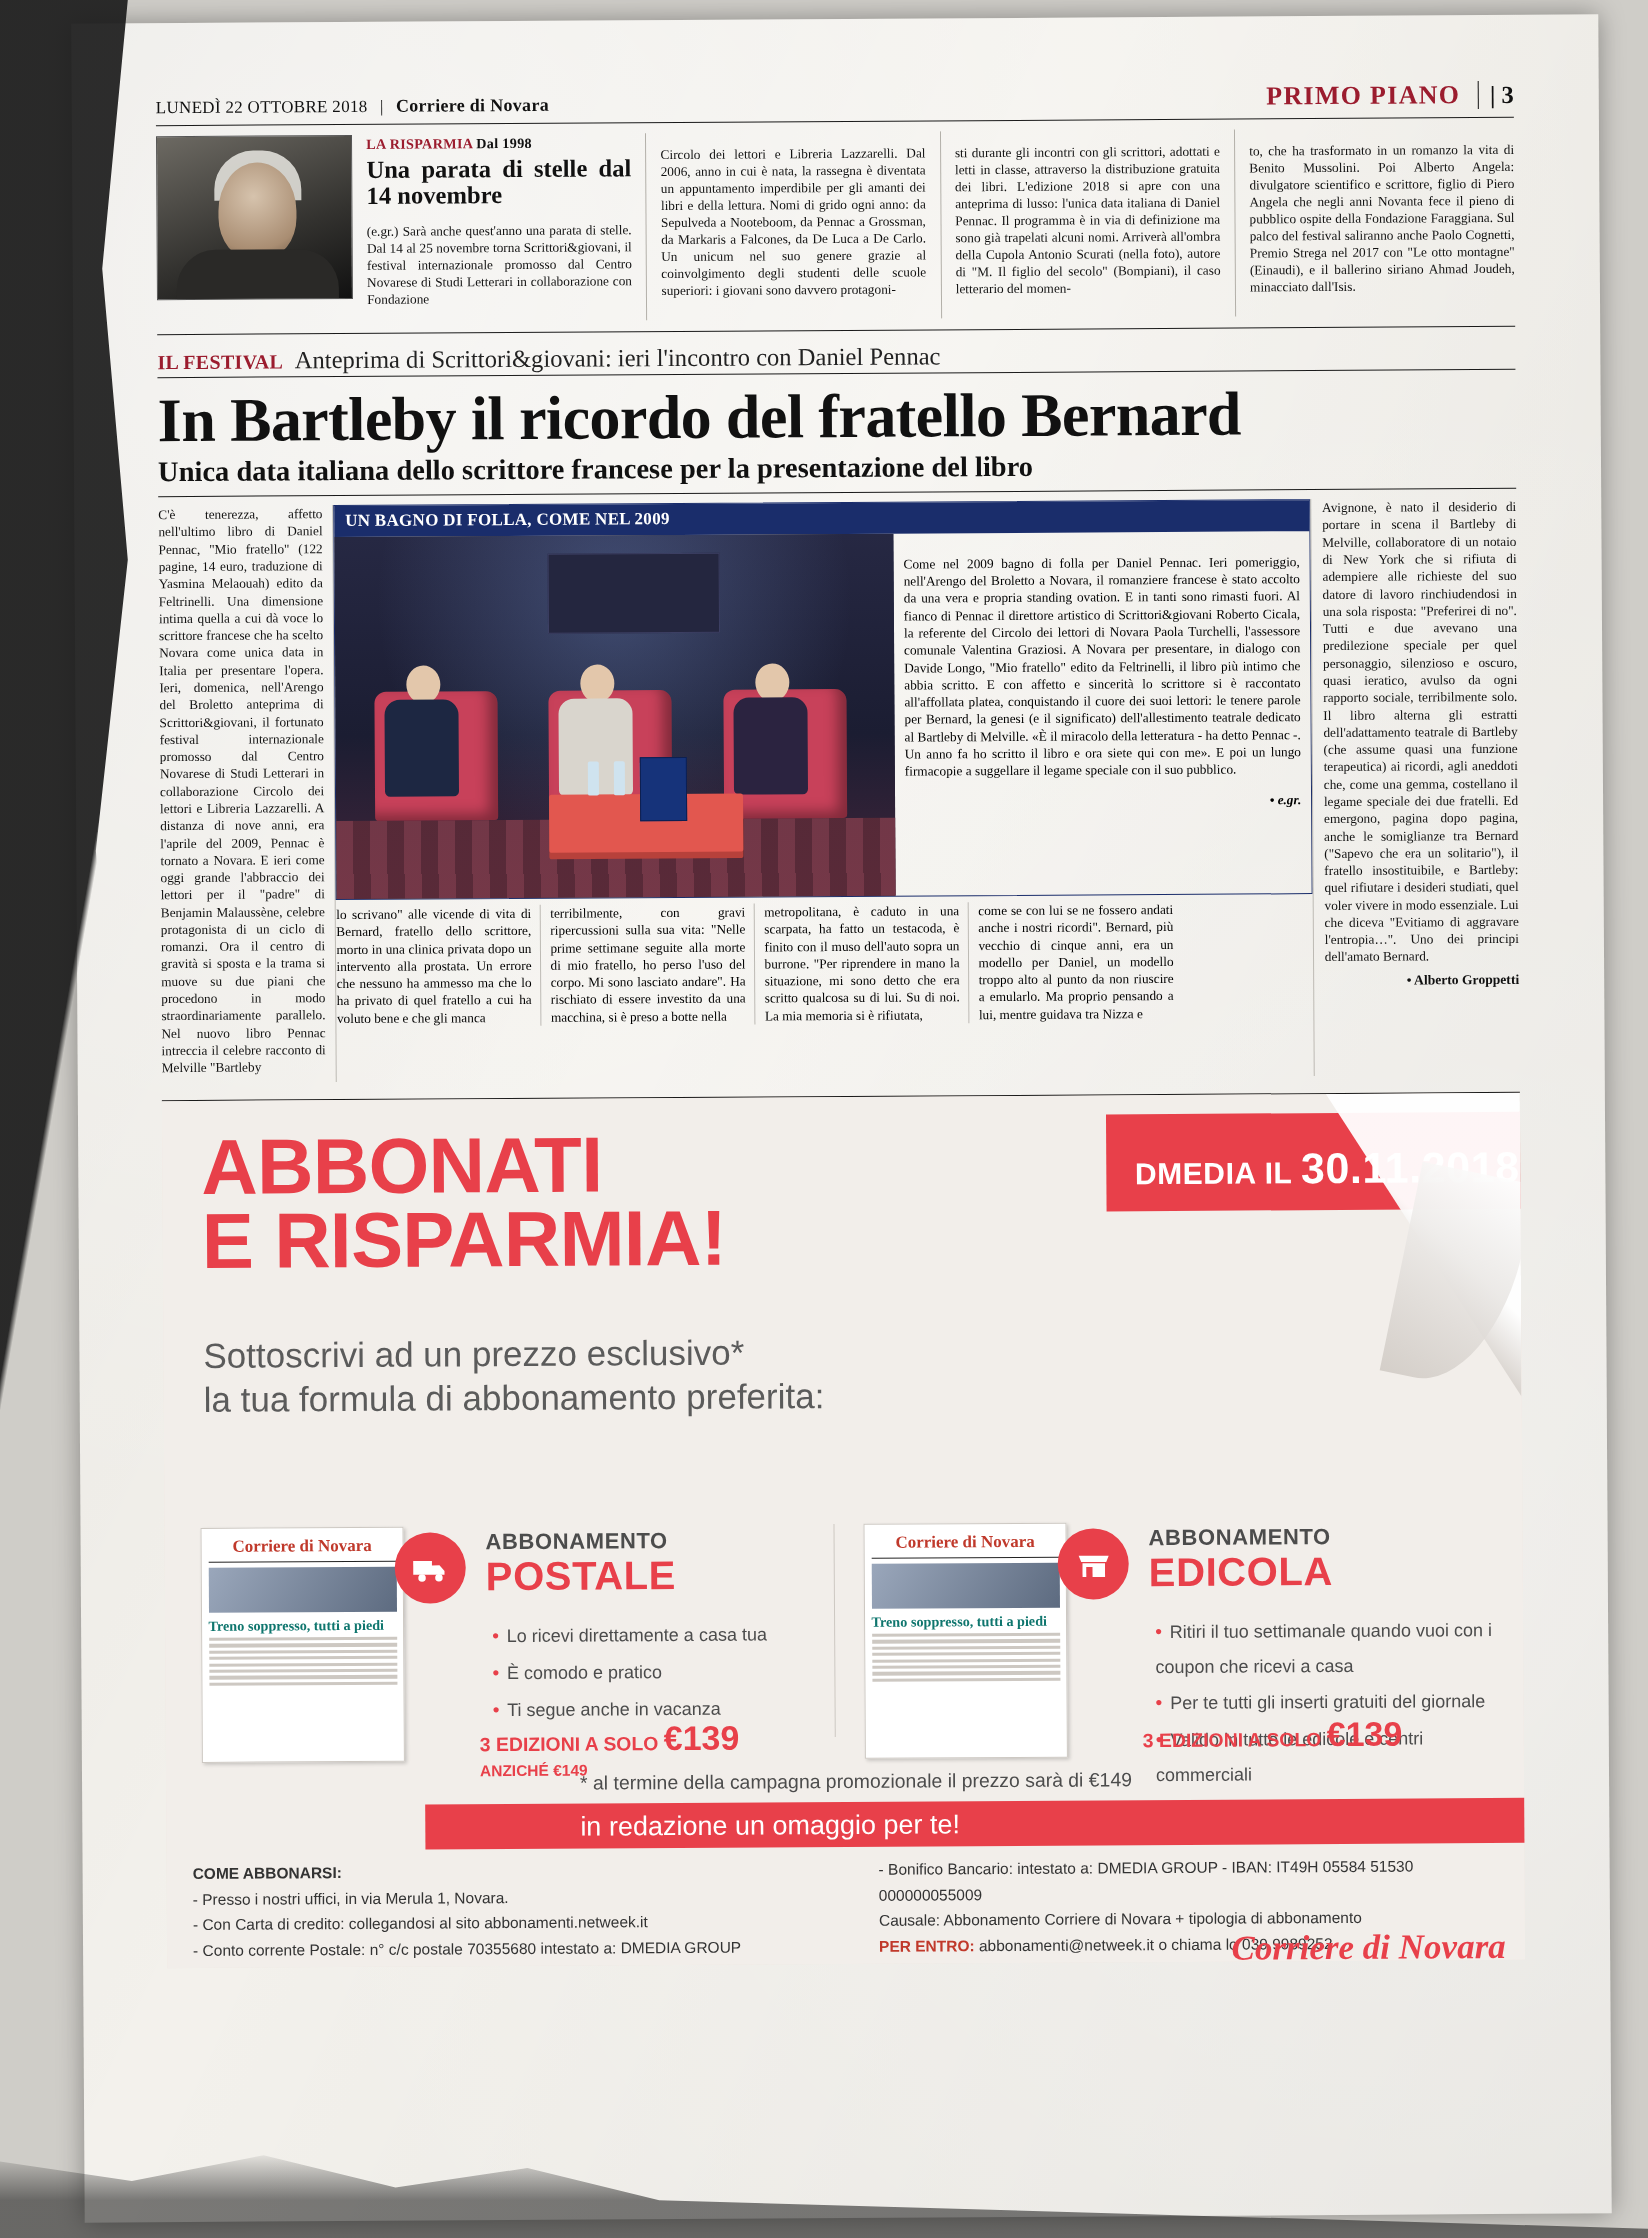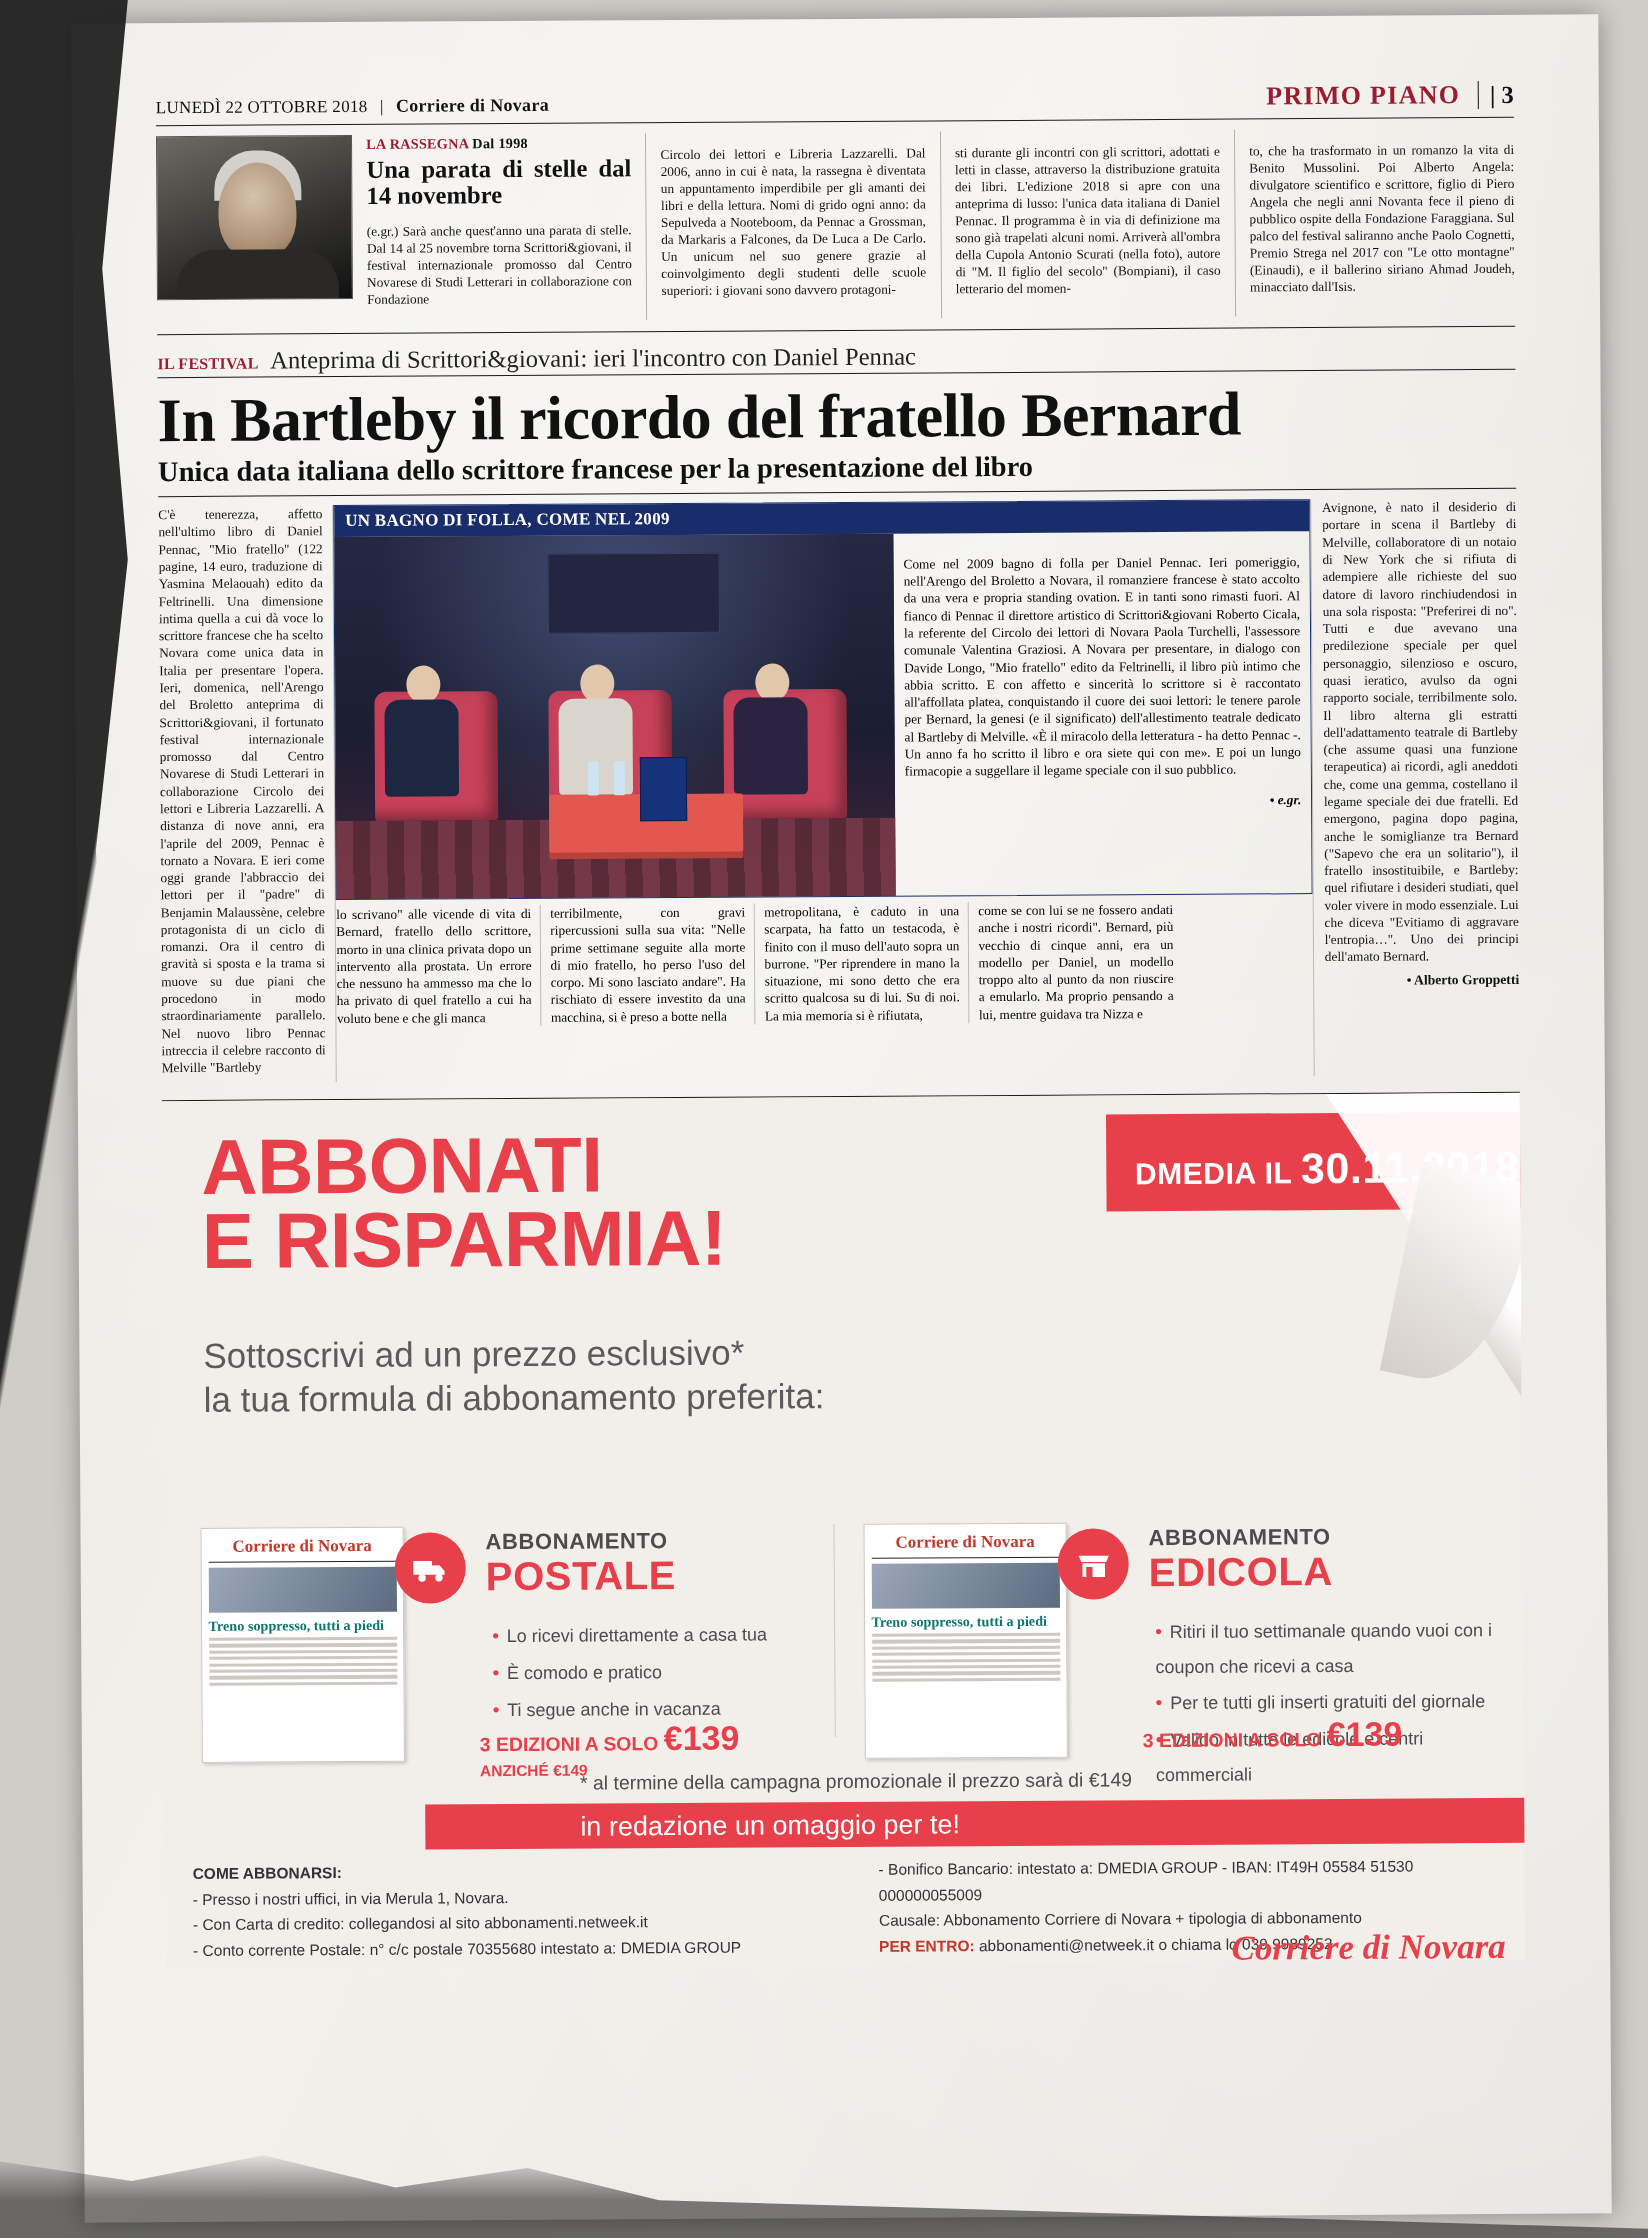--- a/index.html
+++ b/index.html
@@ -70,21 +70,21 @@
   .ras-c1{width:278px;}
   .ras-c2{width:278px;}
   .ras-c3{width:278px;}
   .ras-c4{width:278px;padding-right:0;}
   .ras-kicker{font-weight:700;font-size:14.2px;color:#9b1c2e;letter-spacing:0.3px;}
   .ras-kicker .blk{color:#111;}
   .ras-title{font-family:"Liberation Serif",serif;font-weight:700;font-size:24.6px;line-height:1.08;margin:3.9px 0 6.5px;color:#111;}
 
   
   .festival{display:flex;align-items:baseline;gap:11.6px;padding:11.6px 0 2.6px;border-bottom:0.6px solid #1a1a1a;}
-  .fest-tag{font-weight:700;font-size:16px;color:#9b1c2e;letter-spacing:0.3px;}
+  .fest-tag{font-weight:700;font-size:20px;color:#9b1c2e;letter-spacing:0.3px;}
   .fest-txt{font-size:24.6px;color:#222;font-family:"Liberation Serif",serif;}
   .headline{font-family:"Liberation Serif",serif;font-weight:700;font-size:62px;line-height:1.02;
      margin:10.3px 0 3.9px;color:#111;letter-spacing:-0.6px;}
   .subhead{font-family:"Liberation Serif",serif;font-weight:700;font-size:28.5px;line-height:1.1;
      margin:0 0 9px;color:#111;border-bottom:1.3px solid #1a1a1a;padding-bottom:9px;}
 
   
   .body-grid{display:flex;gap:0;margin-top:5.2px;}
   .col{font-size:13.3px;line-height:1.3;text-align:justify;color:#111;padding:0 10.3px;}
   .col p{margin:0 0 6.5px;}
@@ -209,21 +209,21 @@
     </div>
 
     <div class="rassegna">
       <div class="ras-photo">
         <div class="hair"></div>
         <div class="face"></div>
         <div class="body"></div>
       </div>
       <div class="ras-col ras-c1">
         <div class="ras-kicker">
-          <span>LA RASSEGNA</span><span class="blk"> Dal 1998</span>
+          <span>LA RISPARMIA</span><span class="blk"> Dal 1998</span>
         </div>
         <div class="ras-title">Una parata di stelle dal 14 novembre</div>
         <p>(e.gr.) Sarà anche quest'anno una parata di stelle. Dal 14 al 25 novembre torna Scrittori&amp;giovani, il festival internazionale promosso dal Centro Novarese di Studi Letterari in collaborazione con Fondazione</p>
       </div>
       <div class="ras-col ras-c2">
         <p>Circolo dei lettori e Libreria Lazzarelli. Dal 2006, anno in cui è nata, la rassegna è diventata un appuntamento imperdibile per gli amanti dei libri e della lettura. Nomi di grido ogni anno: da Sepulveda a Nooteboom, da Pennac a Grossman, da Markaris a Falcones, da De Luca a De Carlo. Un unicum nel suo genere grazie al coinvolgimento degli studenti delle scuole superiori: i giovani sono davvero protagoni-</p>
       </div>
       <div class="ras-col ras-c3">
         <p>sti durante gli incontri con gli scrittori, adottati e letti in classe, attraverso la distribuzione gratuita dei libri. L'edizione 2018 si apre con una anteprima di lusso: l'unica data italiana di Daniel Pennac. Il programma è in via di definizione ma sono già trapelati alcuni nomi. Arriverà all'ombra della Cupola Antonio Scurati (nella foto), autore di "M. Il figlio del secolo" (Bompiani), il caso letterario del momen-</p>
       </div>

